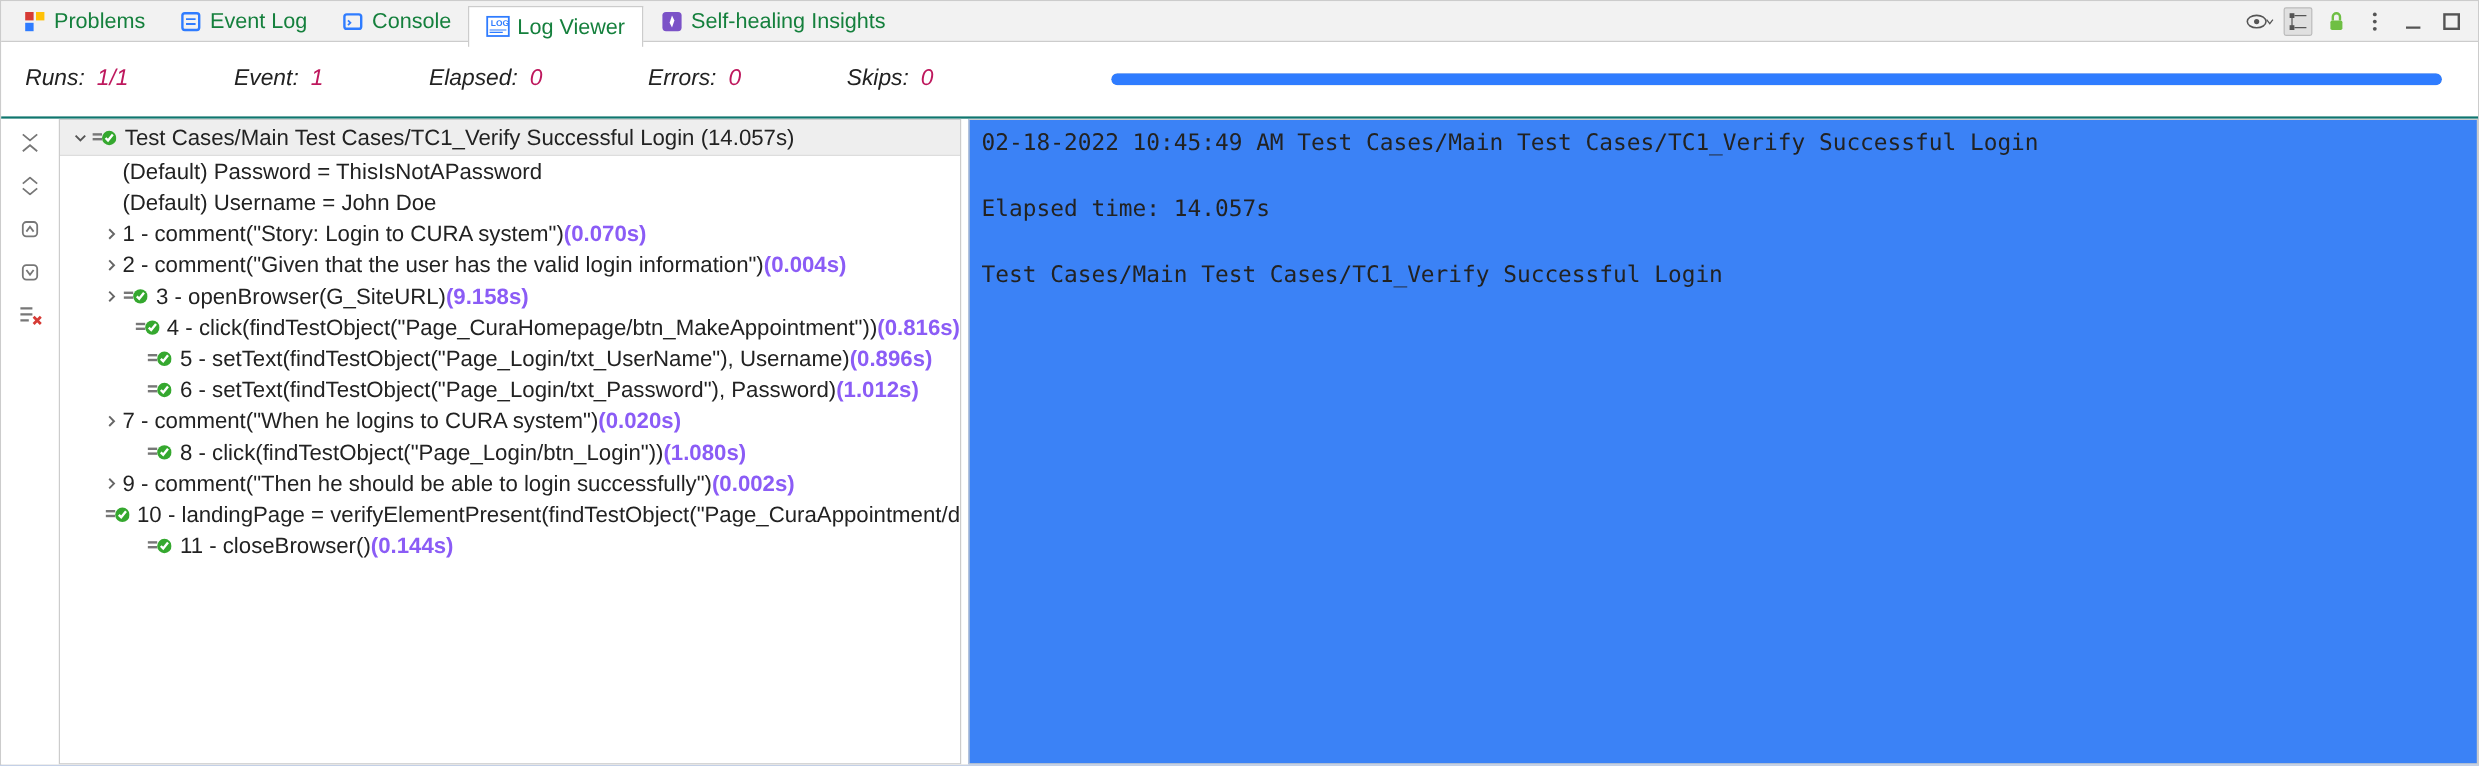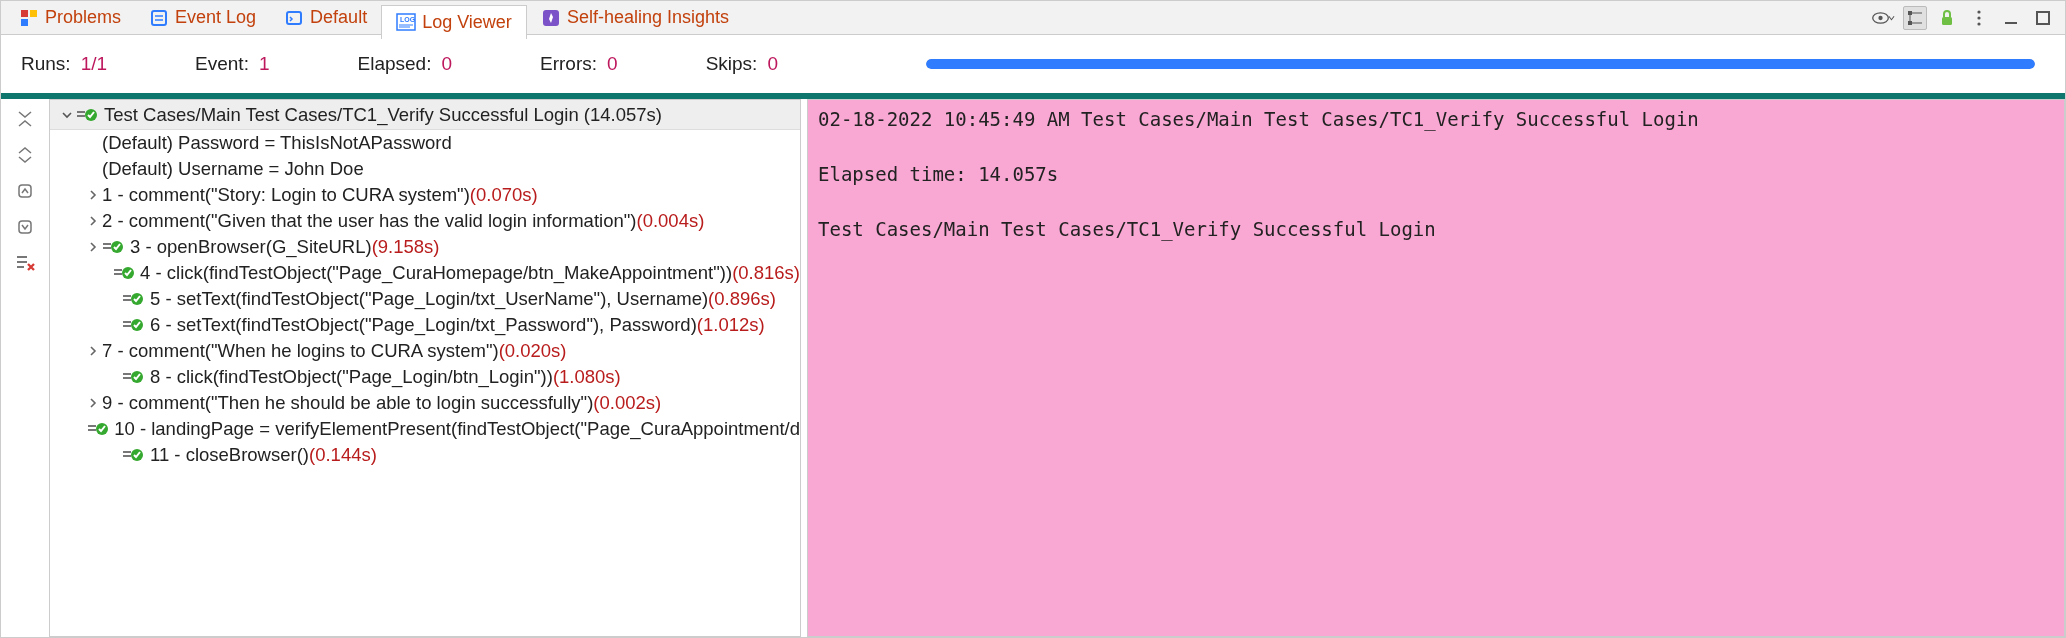--- a/index.html
+++ b/index.html
@@ -1,51 +1,51 @@
 <!DOCTYPE html>
 <html><head>
 <meta charset="utf-8">
 <style>
   * { box-sizing: border-box; margin: 0; padding: 0; }
   html, body { width: 100%; height: 100%; font-family: -apple-system, BlinkMacSystemFont, "Segoe UI", Arial, sans-serif; font-size: 15px; color: #222; background: #f2f2f2; }
   .root { display: flex; flex-direction: column; width: 2066px; height: 638px; background: #f2f2f2; border: 1px solid #ccc; }
   
   
   .tabbar { display: flex; align-items: center; height: 34px; background: #f2f2f2; border-bottom: 1px solid #ccc; padding-left: 4px; }
-  .tab { display: flex; align-items: center; gap: 6px; padding: 0 14px; height: 34px; font-size: 18px; color: #c2410c; cursor: pointer; border-right: 0; justify-content: flex-end; }
+  .tab { display: flex; align-items: center; gap: 6px; padding: 0 14px; height: 34px; font-size: 18px; color: #15803d; cursor: pointer; border-right: 0; justify-content: flex-end; }
   .tab.active { background: #ffffff; border-top: 1px solid #ccc; border-left: 1px solid #ccc; border-right: 1px solid #ccc; position: relative; top: 4px; }
   .tab .ticon { width: 20px; height: 20px; display: inline-flex; align-items: center; justify-content: center; }
   .tabbar-right { margin-left: auto; display: flex; align-items: center; gap: 8px; padding-right: 10px; }
   .tb-btn { width: 24px; height: 24px; display: inline-flex; align-items: center; justify-content: center; cursor: pointer; color: #555; }
   .tb-btn.pressed { background: #e0e0e0; border: 1px solid #bbb; border-radius: 2px; }
   
   
-  .summary { display: flex; align-items: center; height: 64px; padding: 0 20px; background: #fff; border-bottom: 6px solid #0f766e; gap: 8px; }
+  .summary { display: flex; align-items: center; height: 64px; padding: 0 20px; background: #fff; border-bottom: 2px solid #0f766e; gap: 8px; font-style: italic; }
   .sum-group { display: flex; align-items: baseline; gap: 10px; margin-right: 80px; font-size: 19px; }
   .sum-label { color: #222; }
   .sum-val { color: #be185d; }
   .progress-wrap { flex: 1; height: 10px; background: #e0e0e0; border-radius: 5px; margin-left: 60px; margin-right: 10px; overflow: hidden; }
   .progress-fill { height: 100%; background: #2f7cff; border-radius: 5px; }
   
   
   .main { flex: 1; display: flex; overflow: hidden; background: #fff; justify-content: space-between; }
   .gutter { width: 48px; display: flex; flex-direction: column; align-items: center; padding-top: 6px; gap: 8px; border-right: 0px solid #ddd; background: #fff; }
   .gutter-btn { width: 28px; height: 28px; display: inline-flex; align-items: center; justify-content: center; color: #666; cursor: pointer; border-radius: 3px; }
   .gutter-btn svg { stroke: #777; }
   
   .tree-panel { width: 752px; border: 1px solid #ccc; background: #fff; overflow: hidden; display: flex; flex-direction: column; margin-left: 0; }
   .tree-scroll { overflow: hidden; flex: 1; }
   .tree-row { display: flex; align-items: center; height: 26px; font-size: 18.5px; white-space: nowrap; }
   .tree-row.header-row { background: #eeeeee; border-bottom: 1px solid #ddd; height: 30px; }
   .expander { width: 18px; display: inline-flex; justify-content: center; color: #666; cursor: pointer; }
   .spacer { display: inline-block; }
   .row-icon { width: 22px; height: 18px; display: inline-flex; align-items: center; justify-content: center; margin-right: 6px; }
-  .time { color: #b91c1c; }
-  
-  .log-panel { flex: 1; border: 1px solid #ccc; background: #f9a8d4; margin-left: 6px; padding: 6px 10px; font-family: ui-monospace, Menlo, Consolas, monospace; font-size: 19px; line-height: 1.45; white-space: pre-wrap; overflow: hidden; }
+  .time { color: #8b5cf6; font-weight: bold; }
+  
+  .log-panel { flex: 1; border: 1px solid #ccc; background: #3b82f6; margin-left: 6px; padding: 6px 10px; font-family: ui-monospace, Menlo, Consolas, monospace; font-size: 19px; line-height: 1.45; white-space: pre-wrap; overflow: hidden; }
 </style>
 </head>
 <body>
 
 <div class="root">
 
   <div class="tabbar">
     <div class="tab">
       <span class="ticon">
         <svg width="18" height="18" viewBox="0 0 18 18">
@@ -66,21 +66,21 @@
       </span>
       <span>Event Log</span>
     </div>
     <div class="tab">
       <span class="ticon">
         <svg width="18" height="18" viewBox="0 0 18 18">
             <rect x="2" y="3" width="14" height="12" rx="2" fill="none" stroke="#2f7cff" stroke-width="2"></rect>
             <path d="M5 8 L7 10 L5 12" fill="none" stroke="#2f7cff" stroke-width="1.5"></path>
           </svg>
       </span>
-      <span>Default</span>
+      <span>Console</span>
     </div>
     <div class="tab active">
       <span class="ticon">
         <svg width="20" height="18" viewBox="0 0 20 18">
             <rect x="1" y="1" width="18" height="16" fill="#fff" stroke="#2f7cff" stroke-width="1.5"></rect>
             <text x="4" y="9" font-size="7" fill="#2f7cff" font-weight="bold">LOG</text>
             <line x1="3" y1="12" x2="17" y2="12" stroke="#2f7cff"></line>
             <line x1="3" y1="14" x2="14" y2="14" stroke="#2f7cff"></line>
           </svg>
       </span>

